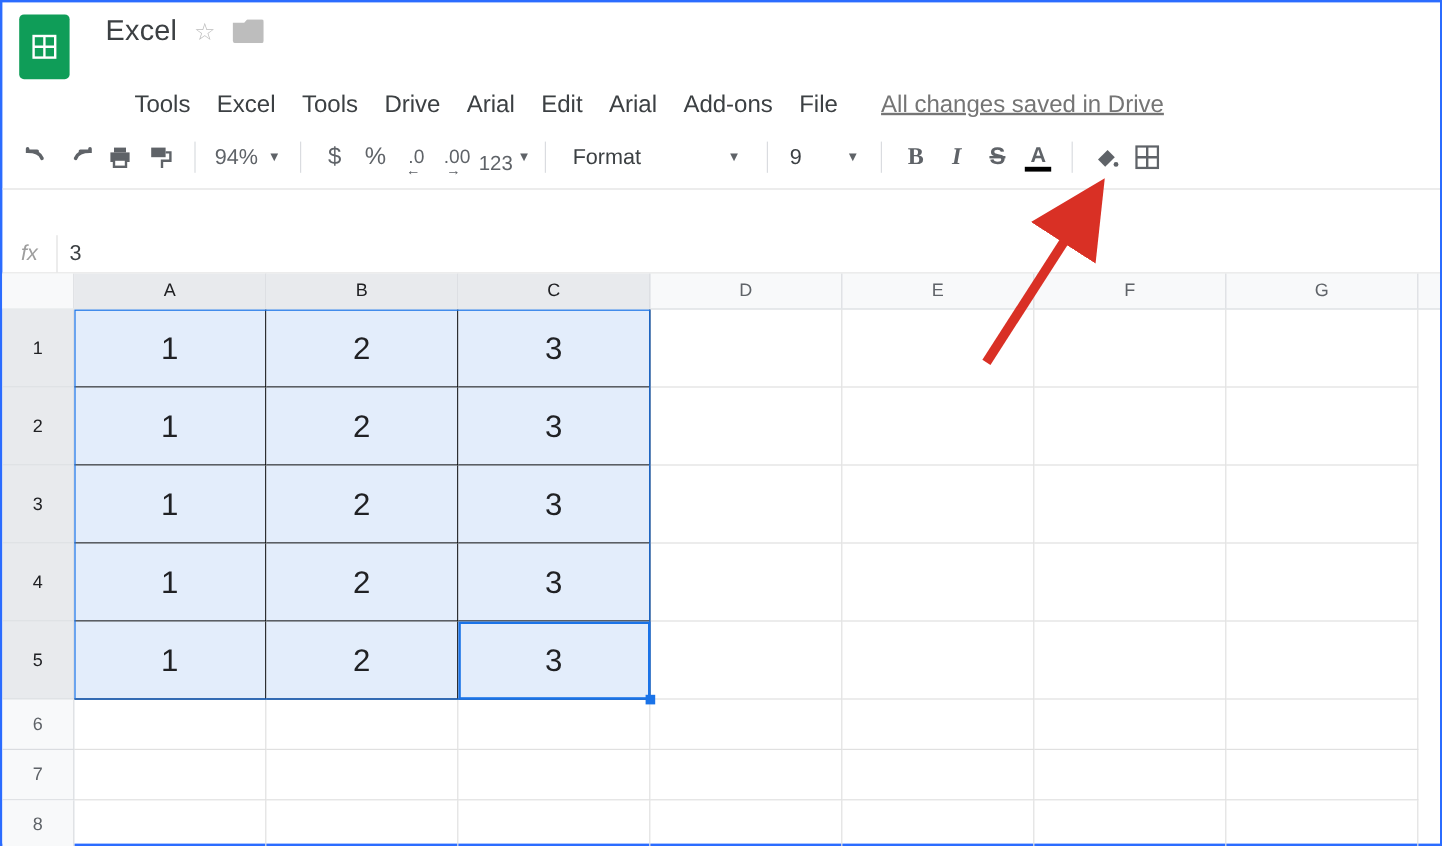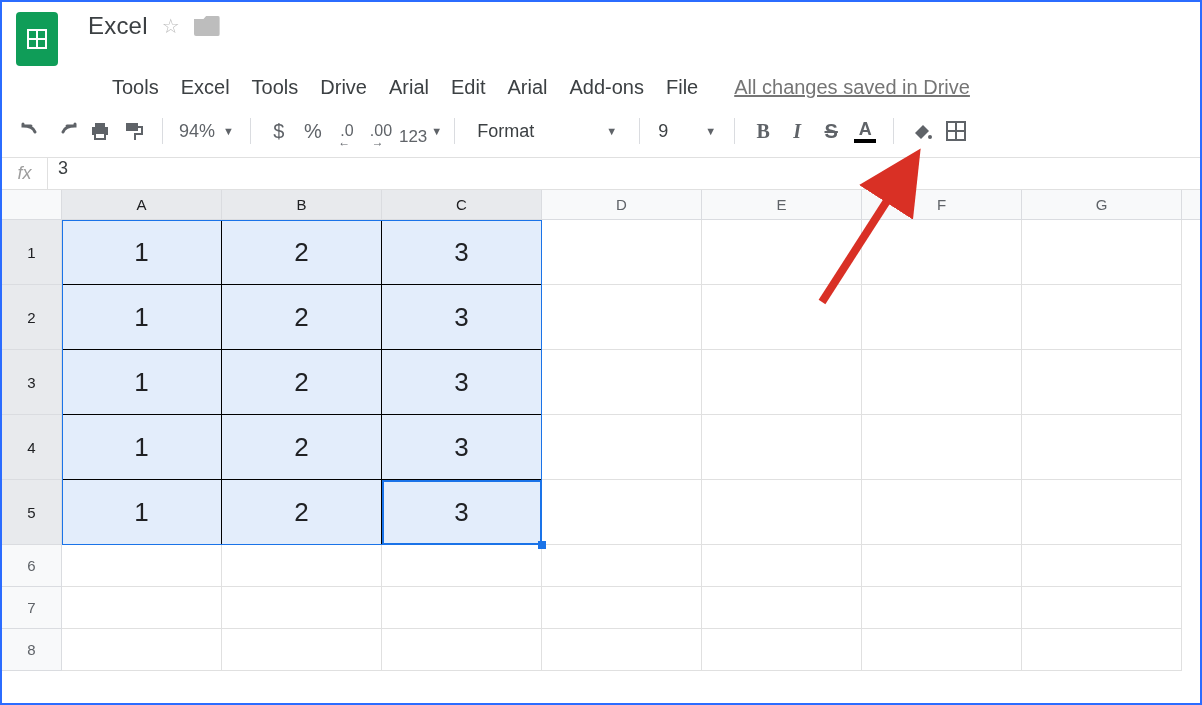--- a/index.html
+++ b/index.html
@@ -81,23 +81,24 @@
   .bold-b { font-weight: 900; font-size:20px; font-family: Georgia, serif;}
   .italic-i { font-style: italic; font-weight:700; font-size:20px; font-family: Georgia, serif;}
   .strike-s { text-decoration: line-through; font-weight:700; font-size:20px;}
   .text-color {
     display:flex; flex-direction:column; align-items:center; line-height:1;
   }
   .text-color .letter { font-weight:700; font-size:18px;}
   .text-color .bar { width:22px; height:4px; background:#000; margin-top:1px;}
   
   .formula-bar {
-    display:flex; align-items:flex-start;
+    display:flex; align-items:center;
     border-bottom: 1px solid #e0e0e0;
     height: 32px;
+    margin-top: 38px;
   }
   .fx-label {
     width: 46px; text-align:center;
     font-style: italic; color:#9e9e9e; font-size:18px;
     border-right: 1px solid #e0e0e0;
     height:100%; display:flex; align-items:center; justify-content:center;
   }
   .fx-value { padding-left: 10px; font-size:18px; color:#3c4043; }
   
   .grid { position: relative; }

